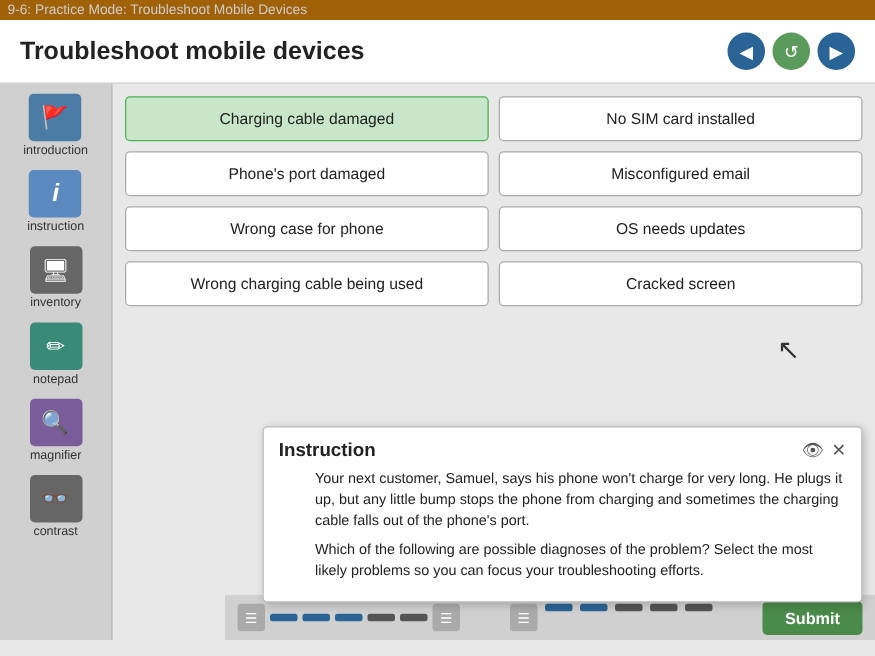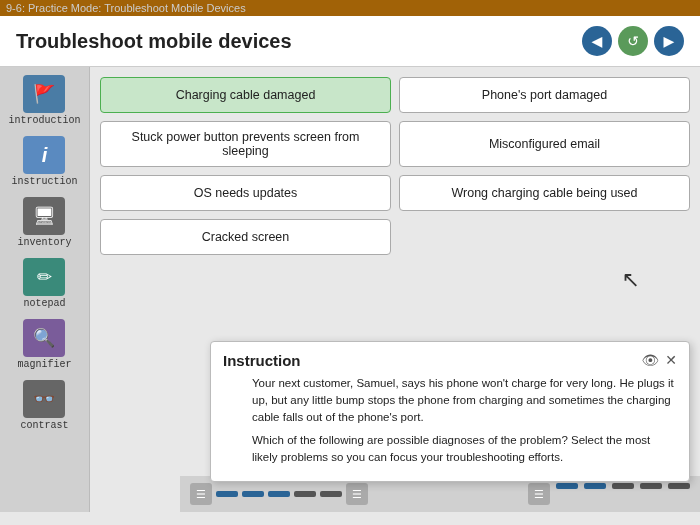--- a/index.html
+++ b/index.html
@@ -79,21 +79,20 @@
       color: white;
       font-size: 18px;
     }
     .sidebar-icon.purple { background: #7a5c9a; }
     .sidebar-icon.teal { background: #3a8a7a; }
     .sidebar-icon.gray { background: #666; }
     .sidebar-label {
       font-size: 10px;
       color: #333;
       text-align: center;
-      font-family: Liberation Mono, monospace;
     }
     .content {
       flex: 1;
       padding: 10px;
       position: relative;
       overflow: hidden;
     }
     .grid {
       display: grid;
       grid-template-columns: 1fr 1fr;
@@ -259,26 +258,27 @@
     <div class="sidebar-item">
       <div class="sidebar-icon gray">👓</div>
       <span class="sidebar-label">contrast</span>
     </div>
   </div>
 
   <div class="content">
     <div class="grid">
 
       <div class="option-btn selected">Charging cable damaged</div>
+      <div class="option-btn">No SIM card installed</div>
 
       <div class="option-btn">Phone's port damaged</div>
 
-      <div class="option-btn">Stuck power button prevents screen from sleeping</div>
       <div class="option-btn">Misconfigured email</div>
 
+      <div class="option-btn">Wrong case for phone</div>
 
       <div class="option-btn">OS needs updates</div>
 
       <div class="option-btn">Wrong charging cable being used</div>
       <div class="option-btn">Cracked screen</div>
     </div>
 
     <div class="instruction-popup">
       <div class="instruction-header">
         <span class="instruction-title">Instruction</span>
@@ -304,15 +304,16 @@
         <div class="bottom-icon">☰</div>
       </div>
       <div class="bottom-icon-group">
         <div class="bottom-icon">☰</div>
         <div class="dot active"></div>
         <div class="dot active"></div>
         <div class="dot"></div>
         <div class="dot"></div>
         <div class="dot"></div>
       </div>
+      <button class="submit-btn">Submit</button>
     </div>
   </div>
 </div>
 
 </body></html>

